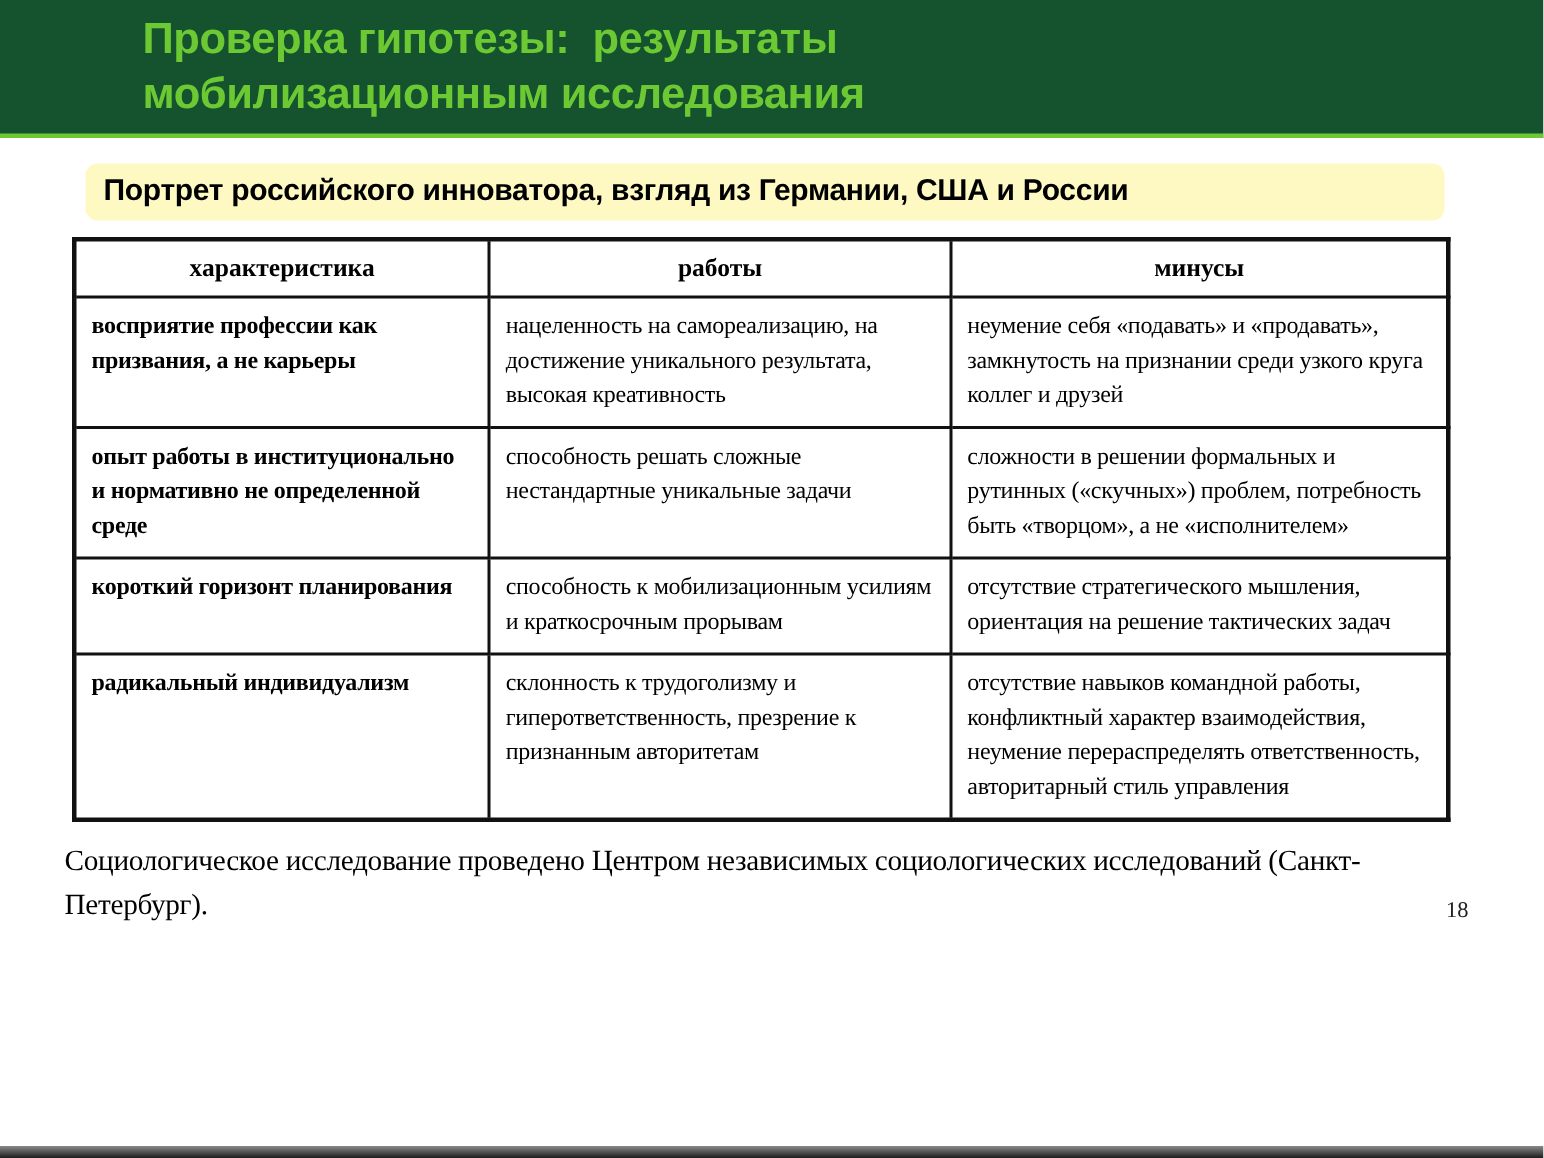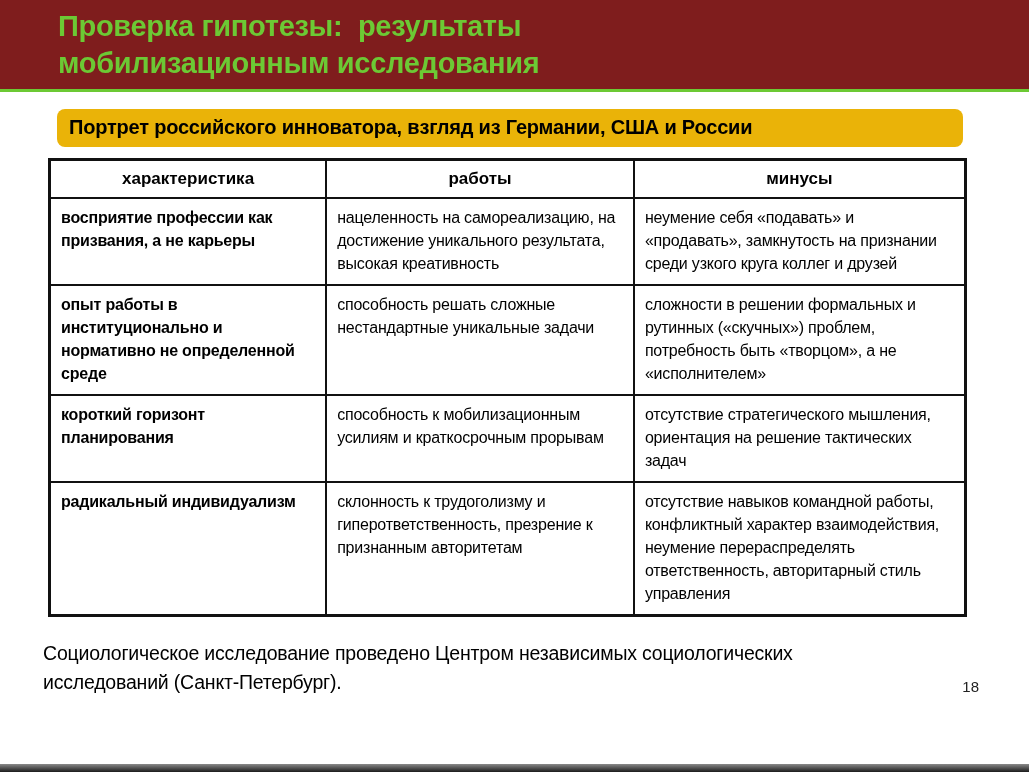--- a/index.html
+++ b/index.html
@@ -4,48 +4,49 @@
 <style>
   html, body { margin: 0; padding: 0; }
   body {
     width: 1029px; height: 772px;
     background: #ffffff;
     font-family: "Liberation Sans", "DejaVu Sans", sans-serif;
     position: relative;
     overflow: hidden;
   }
   .slide-header {
-    background: #7f1d1d;
+    background: #14532d;
     height: 89px;
     border-bottom: 3px solid #6CC934;
-    padding-left: 58px;
+    padding-left: 95px;
     display: flex;
     flex-direction: column;
     justify-content: center;
   }
   .slide-title-line {
     color: #6CC934;
     font-weight: bold;
     font-size: 29px;
     line-height: 37px;
     white-space: pre-wrap;
     letter-spacing: -0.3px;
   }
   .subtitle-bar {
     margin: 17px 66px 0 57px;
-    background: #eab308;
+    background: #fef9c3;
     border-radius: 8px;
     padding: 7px 14px 8px 12px;
     font-weight: bold;
     font-size: 20px;
     color: #000000;
     letter-spacing: -0.2px;
   }
   .table-wrap {
     margin: 11px 62px 0 48px;
+    font-family: Liberation Serif, serif;
   }
   table.portrait-table {
     width: 100%;
     border-collapse: collapse;
     table-layout: fixed;
   }
   table.portrait-table, table.portrait-table th, table.portrait-table td {
     border: 2px solid #111111;
   }
   table.portrait-table { border-width: 3px; }
@@ -62,22 +63,23 @@
     vertical-align: top;
     padding: 7px 10px 9px 10px;
     color: #000;
     letter-spacing: -0.2px;
   }
   td.cell-characteristic { font-weight: bold; }
   col.c1 { width: 30.2%; }
   col.c2 { width: 33.6%; }
   col.c3 { width: 36.2%; }
   .footer-area {
-    margin: 22px 40px 0 43px;
+    margin: 12px 40px 0 43px;
     position: relative;
+    font-family: Liberation Serif, serif;
   }
   .footnote {
     font-size: 19.5px;
     line-height: 29px;
     color: #000;
     max-width: 880px;
     letter-spacing: -0.2px;
   }
   .page-number {
     position: absolute;

